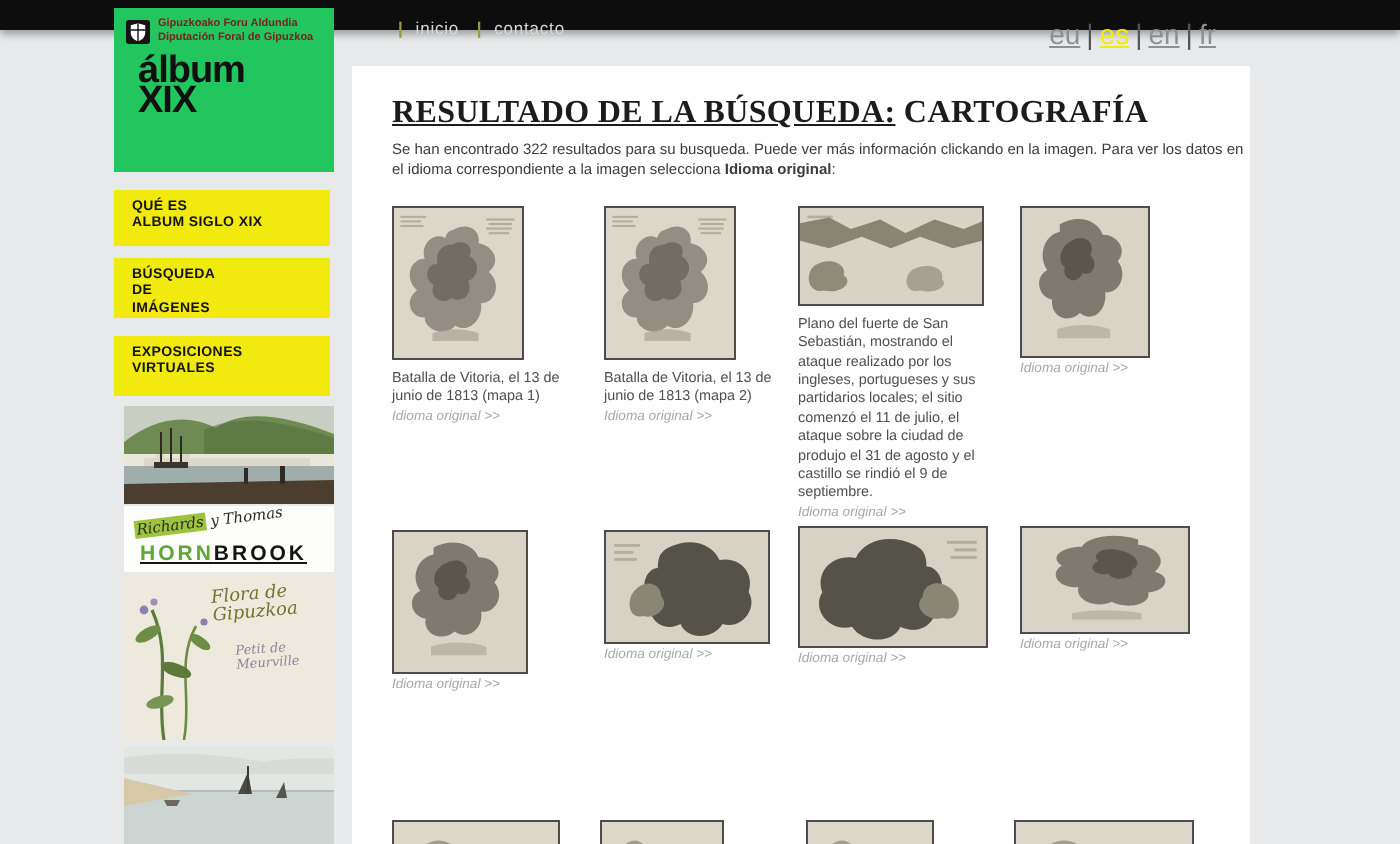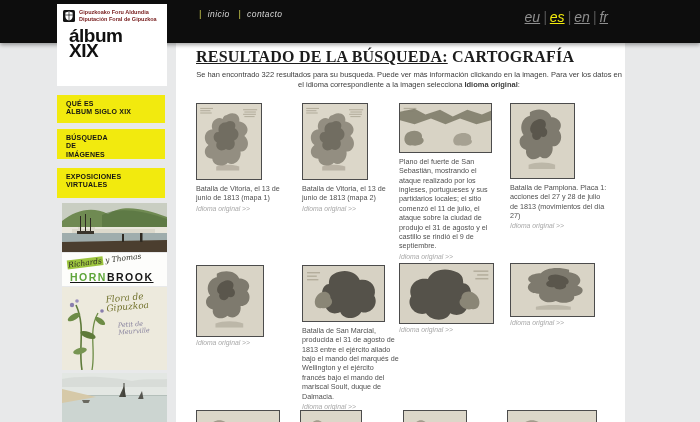--- a/index.html
+++ b/index.html
@@ -3,31 +3,31 @@
 <meta charset="utf-8">
 <style>
   html,body{margin:0;padding:0;}
   body{
     width:700px;height:422px;position:relative;overflow:hidden;
     background:#e8e9ea;
     font-family:"Liberation Sans", sans-serif;
     -webkit-font-smoothing:antialiased;
   }
   
-  .topbar{position:absolute;left:0;top:0;width:700px;height:43px;background:#0d0d0d;
-          box-shadow:0 2px 4px rgba(0,0,0,.35);z-index:5;font-style:italic;}
+  .topbar{position:absolute;left:0;top:0;width:700px;height:15px;background:#0d0d0d;
+          box-shadow:0 2px 4px rgba(0,0,0,.35);z-index:5;}
   .mainnav{position:absolute;left:193px;top:9px;font-size:8.5px;letter-spacing:.4px;color:#d8d8d8;}
   .mainnav .sep{color:#9a9a3c;margin:0 6px;font-weight:bold;}
   .mainnav a{color:#d8d8d8;text-decoration:none;cursor:pointer;}
   .langnav{position:absolute;right:92px;top:9px;font-size:14px;text-align:center;}
   .langnav a{color:#8f8f8f;text-decoration:underline;cursor:pointer;}
   .langnav a.active{color:#f3eb0c;}
   .langnav .sep{color:#555;margin:0 3px;}
   
-  .logo{position:absolute;left:57px;top:4px;width:110px;height:82px;background:#ffffff;z-index:6;cursor:pointer;}
+  .logo{position:absolute;left:57px;top:4px;width:110px;height:82px;background:#22c55e;z-index:6;cursor:pointer;}
   .crestrow{display:flex;align-items:flex-start;padding:5px 4px 0 6px;}
   .crest{width:12px;height:12px;flex:none;margin-top:1px;}
   .inst{margin-left:4px;font-size:5.5px;font-weight:bold;color:#7a2121;line-height:1.25;}
   .wordmark{margin:5px 0 0 12px;font-weight:800;color:#101010;font-size:19px;line-height:15.5px;letter-spacing:-.5px;}
   
   .panel{position:absolute;left:176px;top:33px;width:449px;height:389px;background:#ffffff;z-index:1;}
   
   .menubox{position:absolute;left:57px;width:108px;background:#f2ea0e;color:#141414;
            font-size:7px;font-weight:bold;letter-spacing:.2px;line-height:1.18;
            padding:5px 0 0 9px;box-sizing:border-box;cursor:pointer;z-index:4;}
@@ -49,21 +49,21 @@
             font-family:"DejaVu Serif", serif;font-style:italic;font-size:9px;line-height:1.05;color:#73732e;}
   .fl-author{position:absolute;left:56px;top:34px;width:40px;transform:rotate(-4deg);
              font-family:"DejaVu Serif", serif;font-style:italic;font-size:6.5px;line-height:1.1;color:#8b86a0;}
   .fl svg{position:absolute;left:0;top:0;}
   .p4{top:373px;height:49px;}
   
   .pagetitle{position:absolute;left:196px;top:48px;z-index:2;
              font-family:"Liberation Serif", serif;font-weight:bold;font-size:16px;color:#1c1c1c;letter-spacing:.2px;}
   .pagetitle .u{text-decoration:underline;}
   .intro{position:absolute;left:196px;top:70px;width:426px;z-index:2;
-         font-size:7.5px;color:#3c3c3c;line-height:1.3;text-align:center;}
+         font-size:7.5px;color:#3c3c3c;line-height:1.3;}
   .result{position:absolute;width:97px;z-index:2;}
   .thumb{border:1px solid #4c4c4c;background:#dcd7c9;overflow:hidden;cursor:pointer;}
   .thumb svg{display:block;width:100%;height:100%;}
   .flip svg{transform:scaleX(-1);}
   .caption{margin-top:4px;font-size:7.2px;line-height:1.3;color:#4f4f4f;}
   .idioma{display:block;margin-top:2px;font-size:6.8px;font-style:italic;color:#a8a8a8;text-decoration:none;cursor:pointer;}
   .r1{top:103px;} .r2{top:265px;} .r2b{top:263px;}
   .c1{left:196px;} .c2{left:302px;} .c3{left:399px;} .c4{left:510px;}
   .partial{position:absolute;top:410px;z-index:2;}
 </style>
@@ -243,39 +243,37 @@
     </div>
   <div class="caption">Plano del fuerte de San Sebastián, mostrando el ataque realizado por los ingleses, portugueses y sus partidarios locales; el sitio comenzó el 11 de julio, el ataque sobre la ciudad de produjo el 31 de agosto y el castillo se rindió el 9 de septiembre.</div>
   <a class="idioma">Idioma original &gt;&gt;</a>
 </div>
 <div class="result r1 c4">
   <div class="thumb" style="width:63px;height:74px">
       <svg viewBox="0 0 100 100" preserveAspectRatio="none">
         <use href="#mapPam"></use>
       </svg>
     </div>
-  <div class="caption">Batalla de Pamplona. Placa 1: acciones del 27 y 28 de julio de 1813 (movimientos del día 27)</div>
   <a class="idioma">Idioma original &gt;&gt;</a>
 </div>
 
 <div class="result r2 c1">
   <div class="thumb" style="width:66px;height:70px">
       <svg viewBox="0 0 100 100" preserveAspectRatio="none">
         <use href="#mapPam"></use>
       </svg>
     </div>
   <a class="idioma">Idioma original &gt;&gt;</a>
 </div>
 <div class="result r2 c2">
   <div class="thumb" style="width:81px;height:55px">
       <svg viewBox="0 0 100 55" preserveAspectRatio="none">
         <use href="#mapMar"></use>
       </svg>
     </div>
-  <div class="caption">Batalla de San Marcial, producida el 31 de agosto de 1813 entre el ejército aliado bajo el mando del marqués de Wellington y el ejército francés bajo el mando del mariscal Soult, duque de Dalmacia.</div>
   <a class="idioma">Idioma original &gt;&gt;</a>
 </div>
 <div class="result r2b c3">
   <div class="thumb flip" style="width:93px;height:59px">
       <svg viewBox="0 0 100 55" preserveAspectRatio="none">
         <use href="#mapMar"></use>
       </svg>
     </div>
   <a class="idioma">Idioma original &gt;&gt;</a>
 </div>

